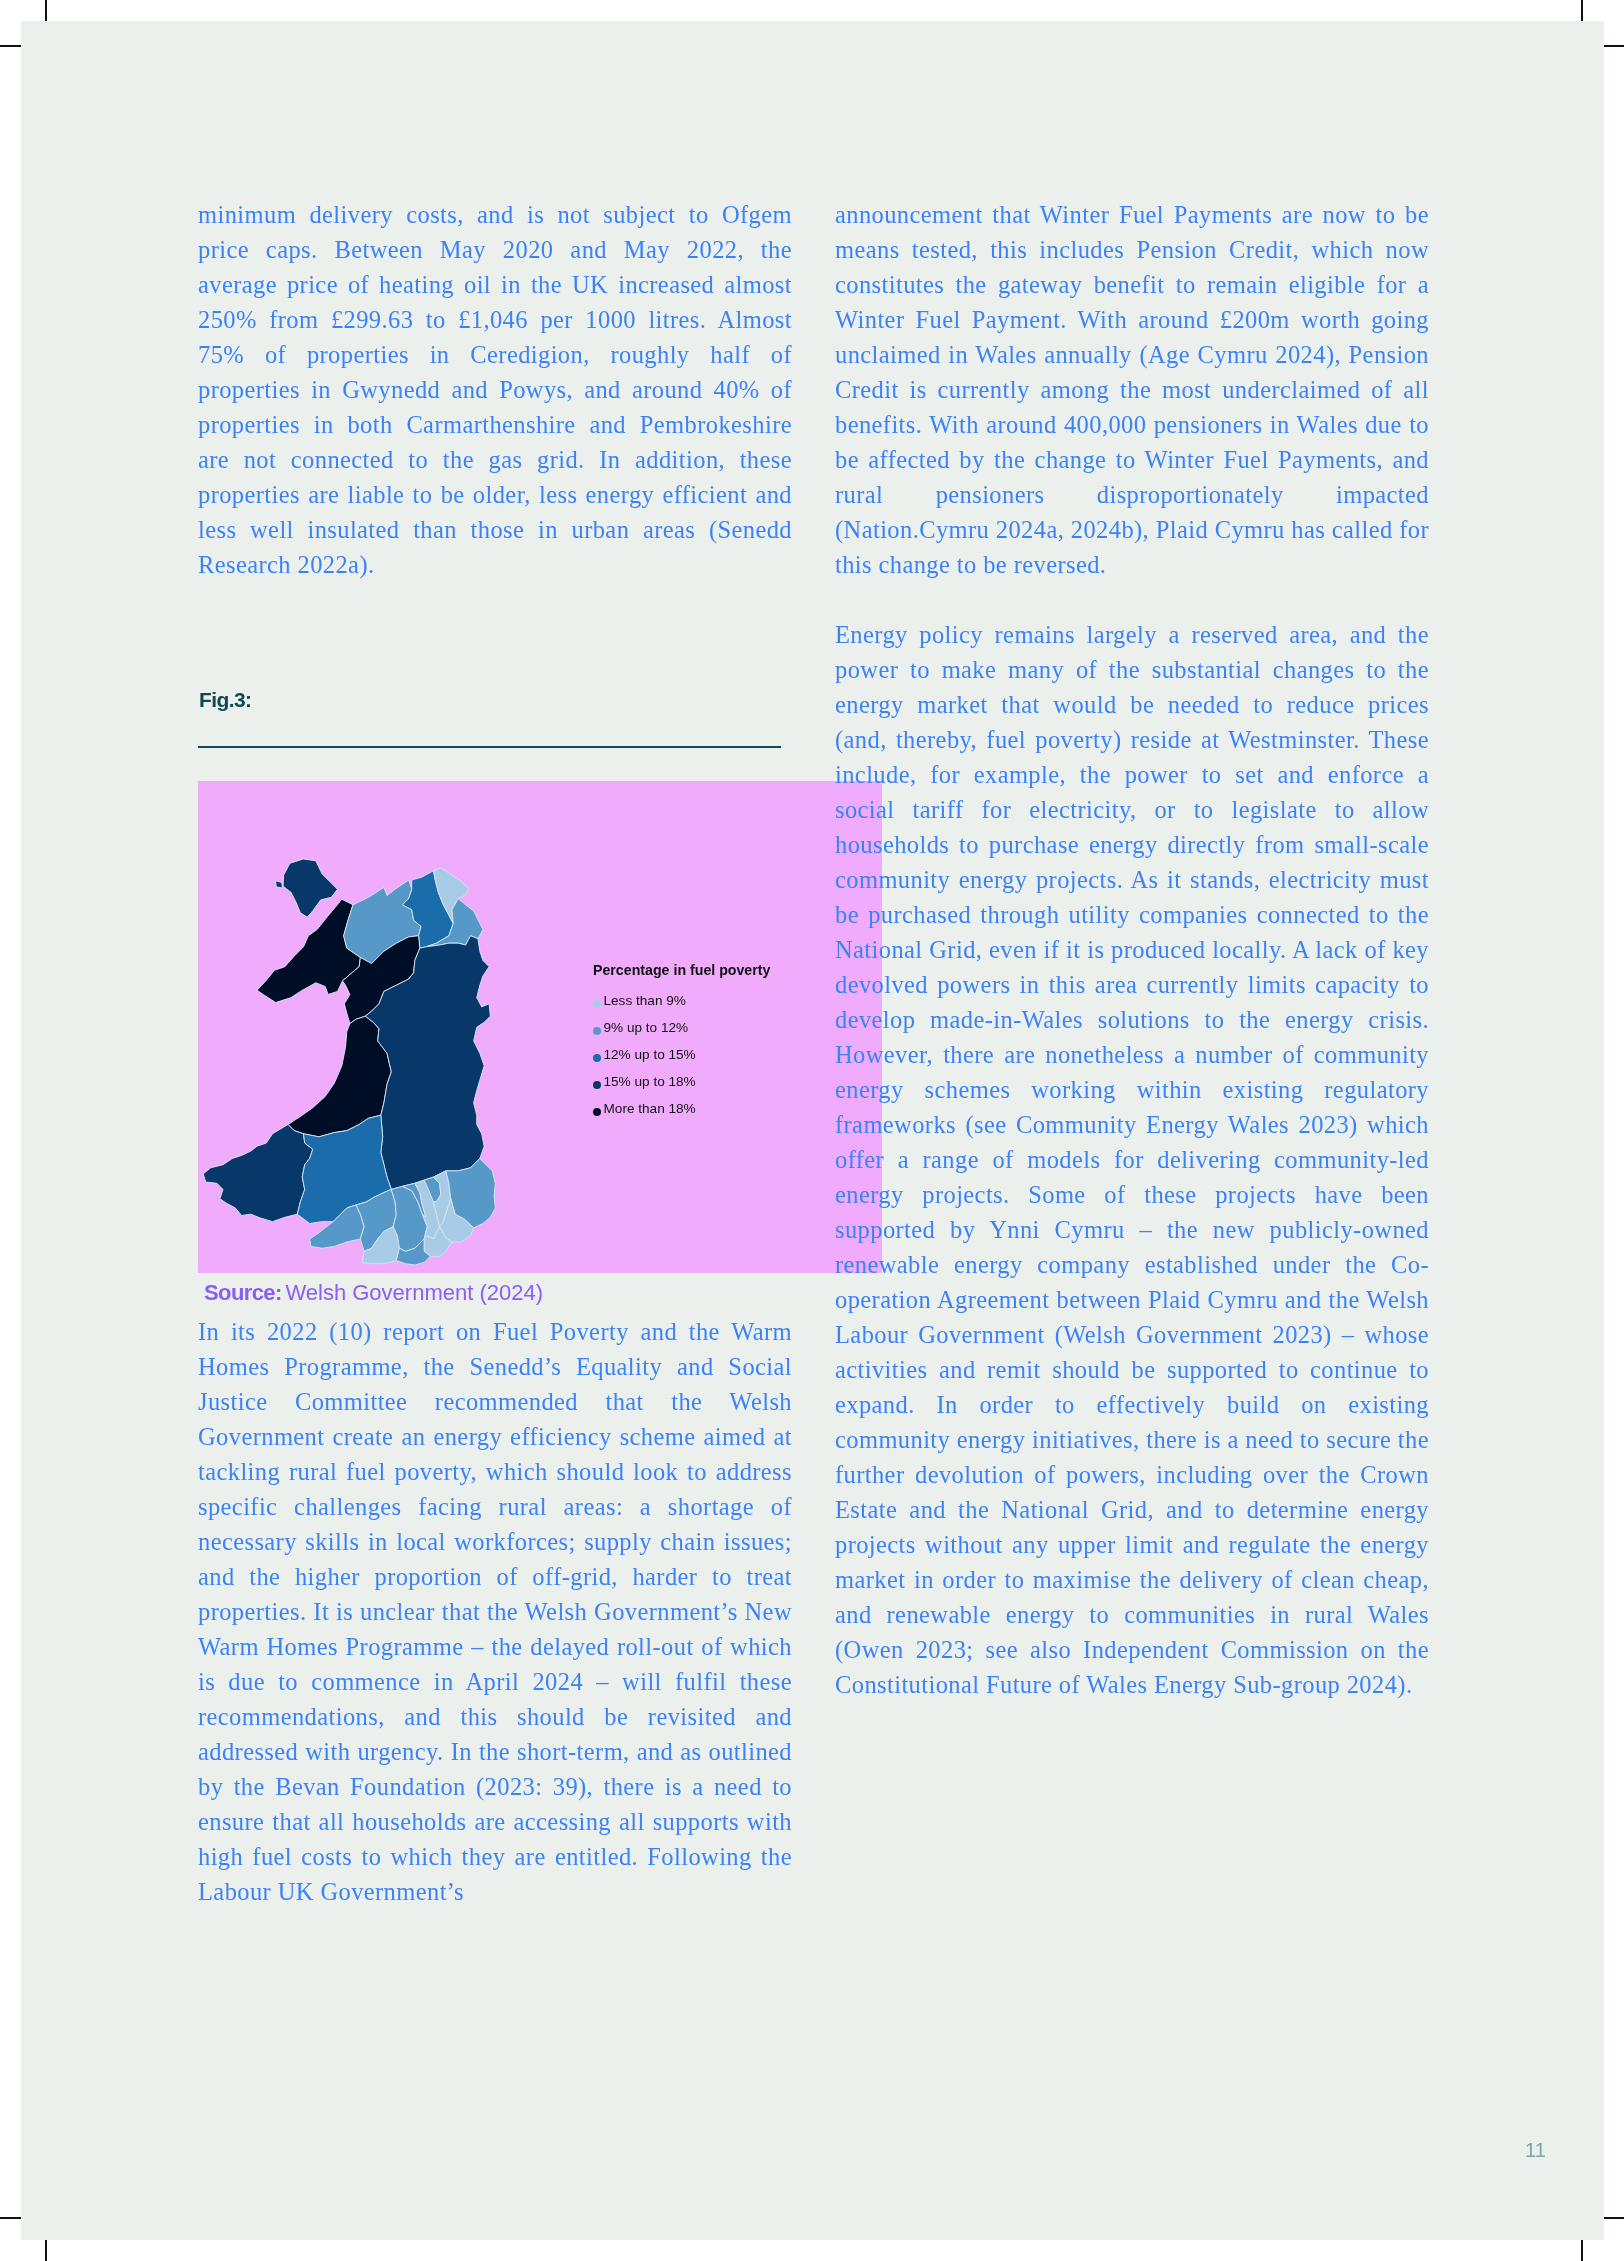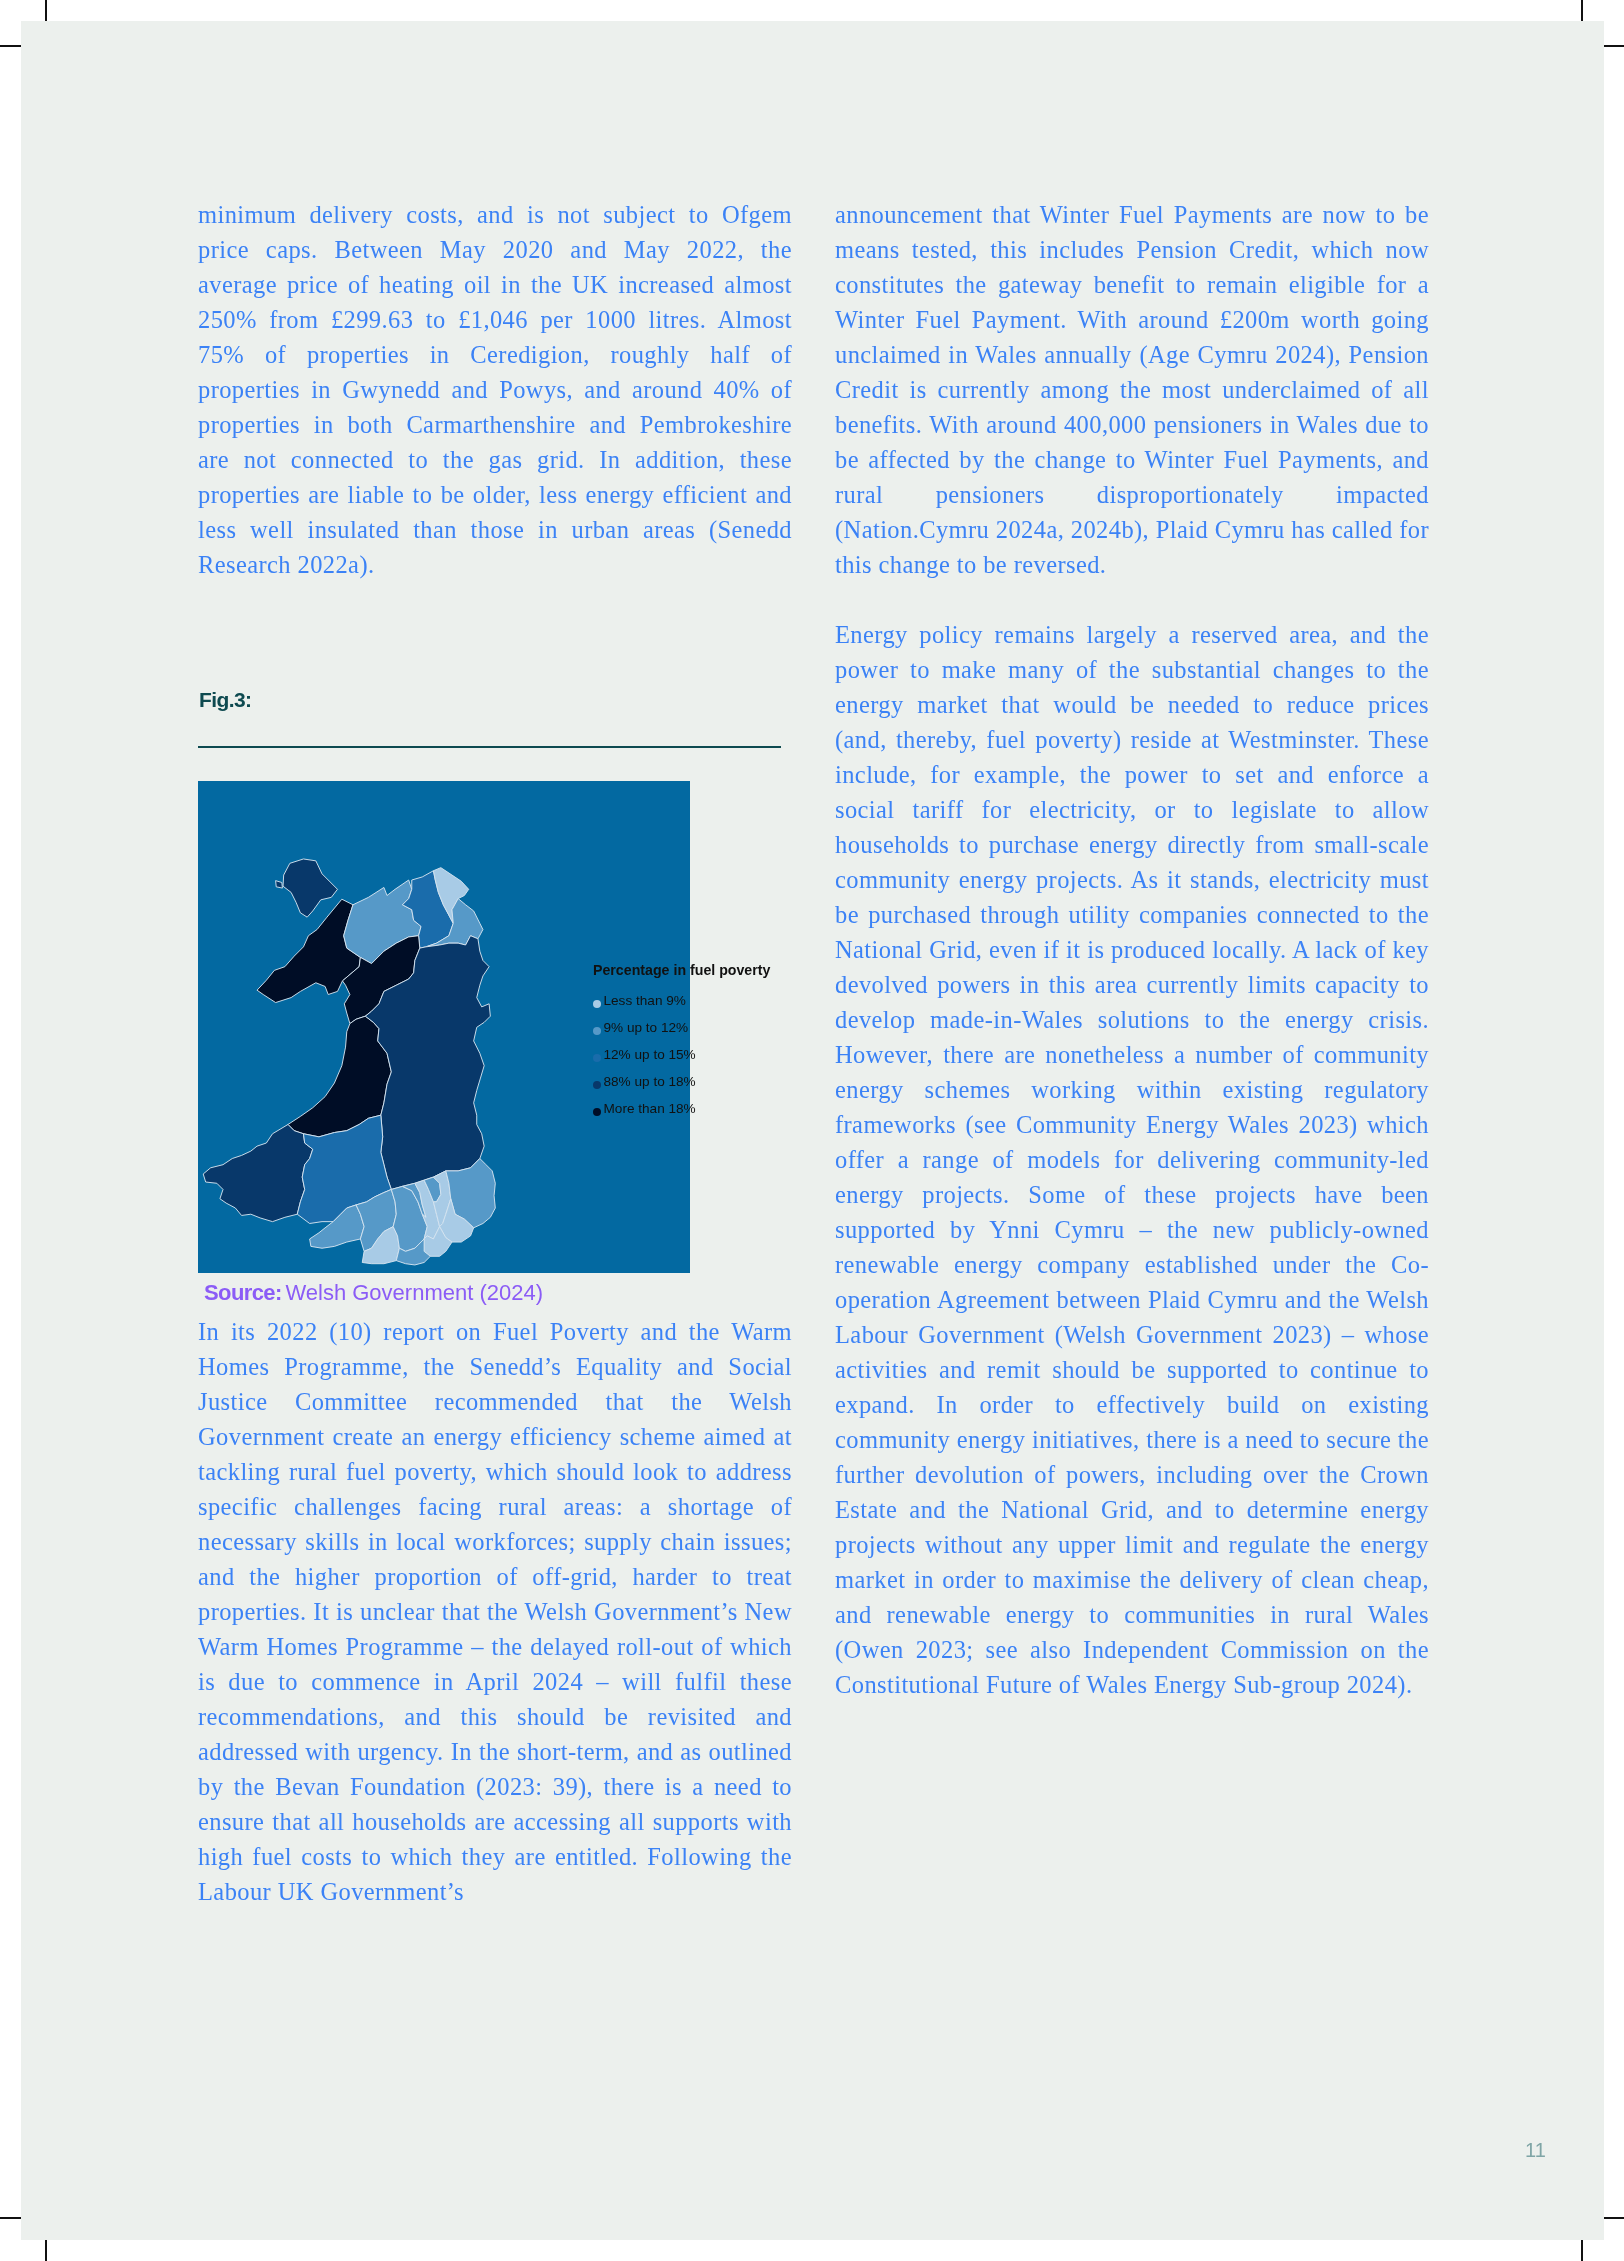--- a/index.html
+++ b/index.html
@@ -9,21 +9,21 @@
   .col { position:absolute; width:594px; color:#3b82f6; font-family:Liberation Serif, serif; font-size:24.5px; line-height:35px; }
   .col p { margin:0; text-align:justify; letter-spacing:0.4px; }
   .col p.last { text-align-last:left; }
   .left { left:198px; top:197px; }
   .right { left:835px; top:197px; }
   .para2 { margin-top:35px !important; }
   .fig-caption { position:absolute; left:199px; top:688px; width:581px; color:#0e4a50; display:flex; align-items:center; }
   .fig-label { font-weight:bold; font-size:21px; letter-spacing:-0.6px; margin-right:8.7px; }
   .fig-title { font-size:22px; line-height:22px; letter-spacing:0.1px; }
   .fig-rule { position:absolute; left:198px; top:746px; width:583px; height:1.9px; background:#0e4a50; }
-  .fig-box { position:absolute; left:198px; top:781px; width:492px; height:492px; background:#0369a1; }
+  .fig-box { position:absolute; left:198px; top:781px; width:684px; height:492px; background:#f0abfc; }
   .map-svg { position:absolute; left:0; top:0; }
   .legend { position:absolute; left:395px; top:181px; color:#111; font-family:"Liberation Sans", sans-serif; }
   .legend-title { font-weight:bold; font-size:14.2px; margin-bottom:2.5px; white-space:nowrap; }
   .legend-item { display:flex; align-items:flex-end; font-size:13.6px; height:27px; white-space:nowrap; }
   .legend-dot { width:8px; height:8px; border-radius:50%; margin-right:2.5px; display:inline-block; }
   .source { position:absolute; left:204px; top:1280px; color:#8b5cf6; font-size:22px; }
   .source-label { font-weight:bold; letter-spacing:-0.6px; margin-right:3.7px; }
   .page-number { position:absolute; left:1525px; top:2139px; color:#7fa5a6; font-size:20px; }
 </style>
 </head>
@@ -108,21 +108,21 @@
     <div class="legend-item">
       <span class="legend-dot" style="background: rgb(86, 153, 200);"></span>
       <span>9% up to 12%</span>
     </div>
     <div class="legend-item">
       <span class="legend-dot" style="background: rgb(26, 108, 171);"></span>
       <span>12% up to 15%</span>
     </div>
     <div class="legend-item">
       <span class="legend-dot" style="background: rgb(8, 56, 106);"></span>
-      <span>88% up to 18%</span>
+      <span>15% up to 18%</span>
     </div>
     <div class="legend-item">
       <span class="legend-dot" style="background: rgb(0, 13, 38);"></span>
       <span>More than 18%</span>
     </div>
   </div>
 </div>
 
 <div class="source">
   <span class="source-label">Source:</span><span>Welsh Government (2024)</span>

